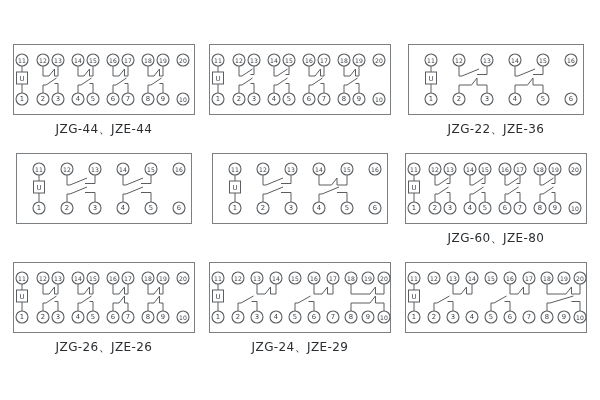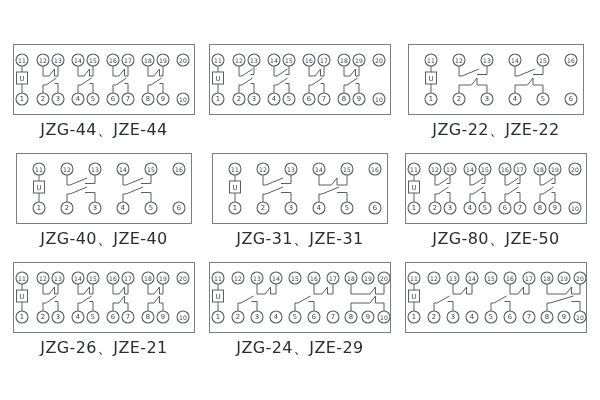--- a/index.html
+++ b/index.html
@@ -12,21 +12,21 @@
     grid-template-columns:repeat(3,1fr);
     padding:44px 8px 0 8px;
     row-gap:16px;
     column-gap:4px;
     justify-items:center;
   }
   .cell{display:flex;flex-direction:column;align-items:center;}
   svg.panel{display:block;}
   .label{
     margin-top:7px;
-    font-size:16px;
+    font-size:12px;
     line-height:15px;
     color:#2b2e31;
     letter-spacing:0.4px;
     white-space:nowrap;
     text-align:center;
   }
 </style>
 </head>
 <body>
 
@@ -282,21 +282,21 @@
         </g>
         <g>
           <circle cx="135" cy="55" r="6" fill="#ffffff" stroke="#5a5e62" stroke-width="1.1"></circle>
           <text x="135" y="55.4" text-anchor="middle" dominant-baseline="central" font-size="6.8" fill="#3f4347" font-family="&quot;DejaVu Sans&quot;, sans-serif">5</text>
         </g>
         <g>
           <circle cx="163" cy="55" r="6" fill="#ffffff" stroke="#5a5e62" stroke-width="1.1"></circle>
           <text x="163" y="55.4" text-anchor="middle" dominant-baseline="central" font-size="6.8" fill="#3f4347" font-family="&quot;DejaVu Sans&quot;, sans-serif">6</text>
         </g>
       </svg>
-      <div class="label"><span>JZG-22、JZE-22</span></div>
+      <div class="label"><span>JZG-22、JZE-36</span></div>
     </div>
     <div class="cell">
       <svg class="panel" width="176" height="71" viewBox="0 0 176 71">
         <rect x="0.5" y="0.5" width="175" height="70" fill="none" stroke="#7c7f82" stroke-width="1"></rect>
         <g>
           <path d="M23,22 V28 M23,40 V49" stroke="#5a5e62" stroke-width="1" fill="none"></path>
           <rect x="17.5" y="28" width="11" height="12" fill="none" stroke="#5a5e62" stroke-width="1"></rect>
           <text x="23" y="34.6" text-anchor="middle" dominant-baseline="central" font-size="7" fill="#3f4347" font-family="&quot;DejaVu Sans&quot;, sans-serif">U</text>
         </g>
         <path d="M51,22 V32 H54 M54,32 L71,25 M79,22 V30.5 H69" fill="none" stroke="#5a5e62" stroke-width="1" stroke-linejoin="miter"></path>
@@ -345,21 +345,20 @@
         </g>
         <g>
           <circle cx="135" cy="55" r="6" fill="#ffffff" stroke="#5a5e62" stroke-width="1.1"></circle>
           <text x="135" y="55.4" text-anchor="middle" dominant-baseline="central" font-size="6.8" fill="#3f4347" font-family="&quot;DejaVu Sans&quot;, sans-serif">5</text>
         </g>
         <g>
           <circle cx="163" cy="55" r="6" fill="#ffffff" stroke="#5a5e62" stroke-width="1.1"></circle>
           <text x="163" y="55.4" text-anchor="middle" dominant-baseline="central" font-size="6.8" fill="#3f4347" font-family="&quot;DejaVu Sans&quot;, sans-serif">6</text>
         </g>
       </svg>
-      <div class="label"><span>JZG-40、JZE-40</span></div>
     </div>
     <div class="cell">
       <svg class="panel" width="176" height="71" viewBox="0 0 176 71">
         <rect x="0.5" y="0.5" width="175" height="70" fill="none" stroke="#7c7f82" stroke-width="1"></rect>
         <g>
           <path d="M23,22 V28 M23,40 V49" stroke="#5a5e62" stroke-width="1" fill="none"></path>
           <rect x="17.5" y="28" width="11" height="12" fill="none" stroke="#5a5e62" stroke-width="1"></rect>
           <text x="23" y="34.6" text-anchor="middle" dominant-baseline="central" font-size="7" fill="#3f4347" font-family="&quot;DejaVu Sans&quot;, sans-serif">U</text>
         </g>
         <path d="M51,22 V32 H54 M54,32 L71,25 M79,22 V30.5 H69" fill="none" stroke="#5a5e62" stroke-width="1" stroke-linejoin="miter"></path>
@@ -408,21 +407,20 @@
         </g>
         <g>
           <circle cx="135" cy="55" r="6" fill="#ffffff" stroke="#5a5e62" stroke-width="1.1"></circle>
           <text x="135" y="55.4" text-anchor="middle" dominant-baseline="central" font-size="6.8" fill="#3f4347" font-family="&quot;DejaVu Sans&quot;, sans-serif">5</text>
         </g>
         <g>
           <circle cx="163" cy="55" r="6" fill="#ffffff" stroke="#5a5e62" stroke-width="1.1"></circle>
           <text x="163" y="55.4" text-anchor="middle" dominant-baseline="central" font-size="6.8" fill="#3f4347" font-family="&quot;DejaVu Sans&quot;, sans-serif">6</text>
         </g>
       </svg>
-      <div class="label"><span>JZG-31、JZE-31</span></div>
     </div>
     <div class="cell">
       <svg class="panel" width="182" height="71" viewBox="0 0 182 71">
         <rect x="0.5" y="0.5" width="181" height="70" fill="none" stroke="#7c7f82" stroke-width="1"></rect>
         <g>
           <path d="M9,22 V28 M9,40 V49" stroke="#5a5e62" stroke-width="1" fill="none"></path>
           <rect x="3.5" y="28" width="11" height="12" fill="none" stroke="#5a5e62" stroke-width="1"></rect>
           <text x="9" y="34.6" text-anchor="middle" dominant-baseline="central" font-size="7" fill="#3f4347" font-family="&quot;DejaVu Sans&quot;, sans-serif">U</text>
         </g>
         <path d="M30,22 V32 H33 M33,32 L43.5,25 M45,22 V30.5 H41.5" fill="none" stroke="#5a5e62" stroke-width="1" stroke-linejoin="miter"></path>
@@ -507,21 +505,21 @@
         </g>
         <g>
           <circle cx="150" cy="55" r="6" fill="#ffffff" stroke="#5a5e62" stroke-width="1.1"></circle>
           <text x="150" y="55.4" text-anchor="middle" dominant-baseline="central" font-size="6.8" fill="#3f4347" font-family="&quot;DejaVu Sans&quot;, sans-serif">9</text>
         </g>
         <g>
           <circle cx="170" cy="55" r="6" fill="#ffffff" stroke="#5a5e62" stroke-width="1.1"></circle>
           <text x="170" y="55.4" text-anchor="middle" dominant-baseline="central" font-size="6.1" fill="#3f4347" font-family="&quot;DejaVu Sans&quot;, sans-serif">10</text>
         </g>
       </svg>
-      <div class="label"><span>JZG-80、JZE-50</span></div>
+      <div class="label"><span>JZG-60、JZE-80</span></div>
     </div>
     <div class="cell">
       <svg class="panel" width="182" height="71" viewBox="0 0 182 71">
         <rect x="0.5" y="0.5" width="181" height="70" fill="none" stroke="#7c7f82" stroke-width="1"></rect>
         <g>
           <path d="M9,22 V28 M9,40 V49" stroke="#5a5e62" stroke-width="1" fill="none"></path>
           <rect x="3.5" y="28" width="11" height="12" fill="none" stroke="#5a5e62" stroke-width="1"></rect>
           <text x="9" y="34.6" text-anchor="middle" dominant-baseline="central" font-size="7" fill="#3f4347" font-family="&quot;DejaVu Sans&quot;, sans-serif">U</text>
         </g>
         <path d="M30,22 V32 H36 L41.5,25 V32 H45 V22" fill="none" stroke="#5a5e62" stroke-width="1" stroke-linejoin="miter"></path>
@@ -606,21 +604,21 @@
         </g>
         <g>
           <circle cx="150" cy="55" r="6" fill="#ffffff" stroke="#5a5e62" stroke-width="1.1"></circle>
           <text x="150" y="55.4" text-anchor="middle" dominant-baseline="central" font-size="6.8" fill="#3f4347" font-family="&quot;DejaVu Sans&quot;, sans-serif">9</text>
         </g>
         <g>
           <circle cx="170" cy="55" r="6" fill="#ffffff" stroke="#5a5e62" stroke-width="1.1"></circle>
           <text x="170" y="55.4" text-anchor="middle" dominant-baseline="central" font-size="6.1" fill="#3f4347" font-family="&quot;DejaVu Sans&quot;, sans-serif">10</text>
         </g>
       </svg>
-      <div class="label"><span>JZG-26、JZE-21</span></div>
+      <div class="label"><span>JZG-26、JZE-26</span></div>
     </div>
     <div class="cell">
       <svg class="panel" width="182" height="71" viewBox="0 0 182 71">
         <rect x="0.5" y="0.5" width="181" height="70" fill="none" stroke="#7c7f82" stroke-width="1"></rect>
         <g>
           <path d="M9,22 V28 M9,40 V49" stroke="#5a5e62" stroke-width="1" fill="none"></path>
           <rect x="3.5" y="28" width="11" height="12" fill="none" stroke="#5a5e62" stroke-width="1"></rect>
           <text x="9" y="34.6" text-anchor="middle" dominant-baseline="central" font-size="7" fill="#3f4347" font-family="&quot;DejaVu Sans&quot;, sans-serif">U</text>
         </g>
         <path d="M48,22 V32 H56 L61.5,25 V32 H67 V22" fill="none" stroke="#5a5e62" stroke-width="1" stroke-linejoin="miter"></path>

